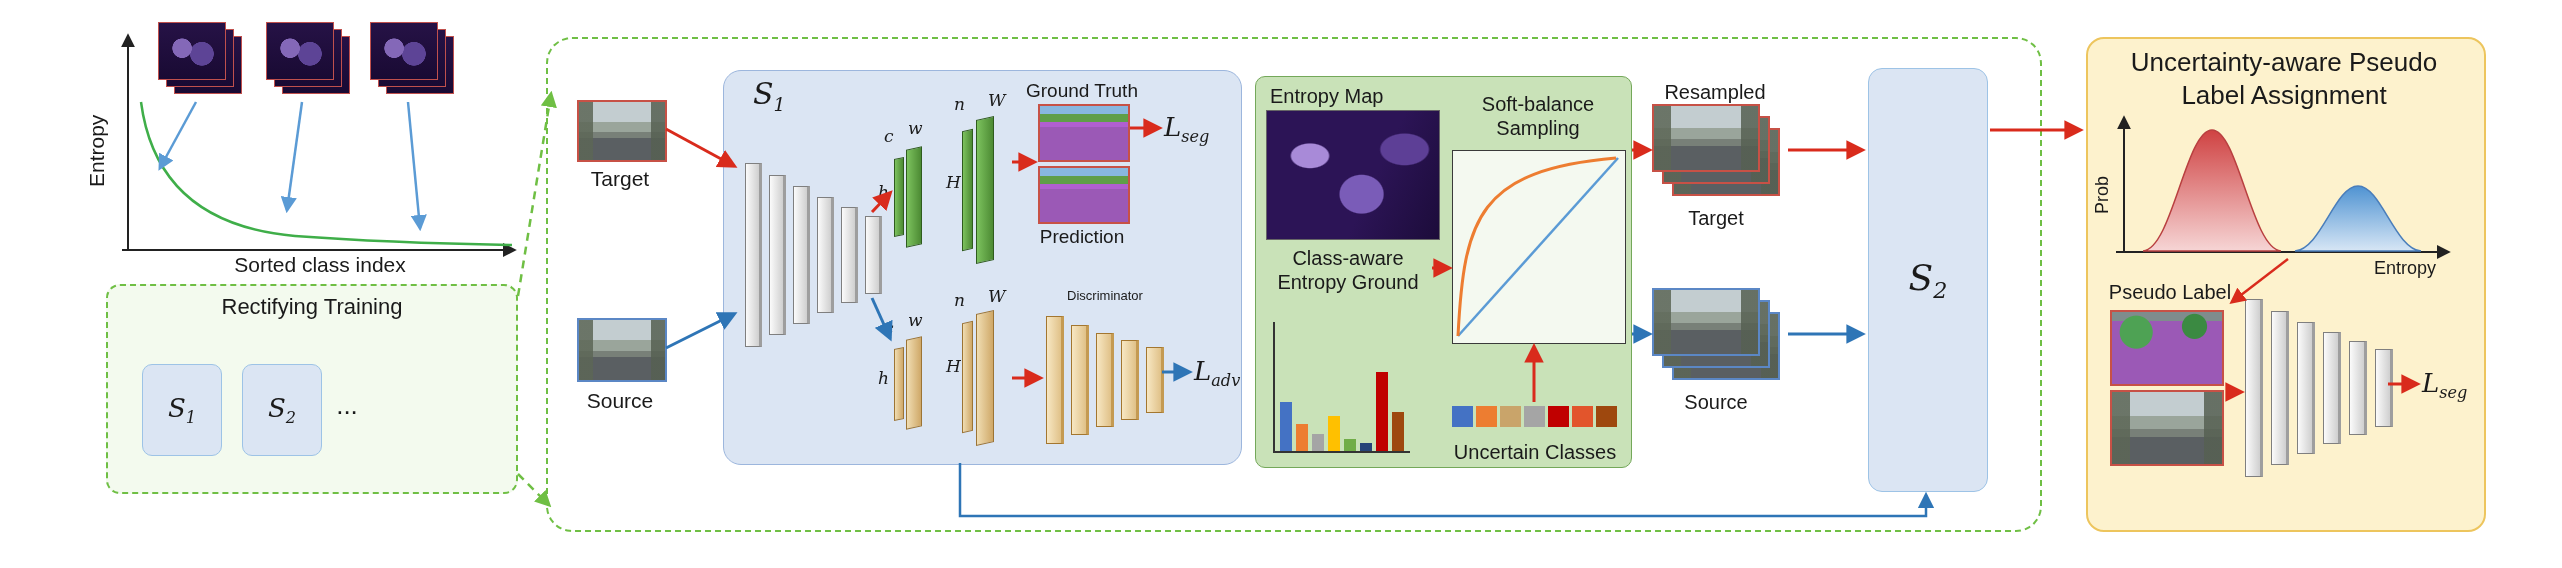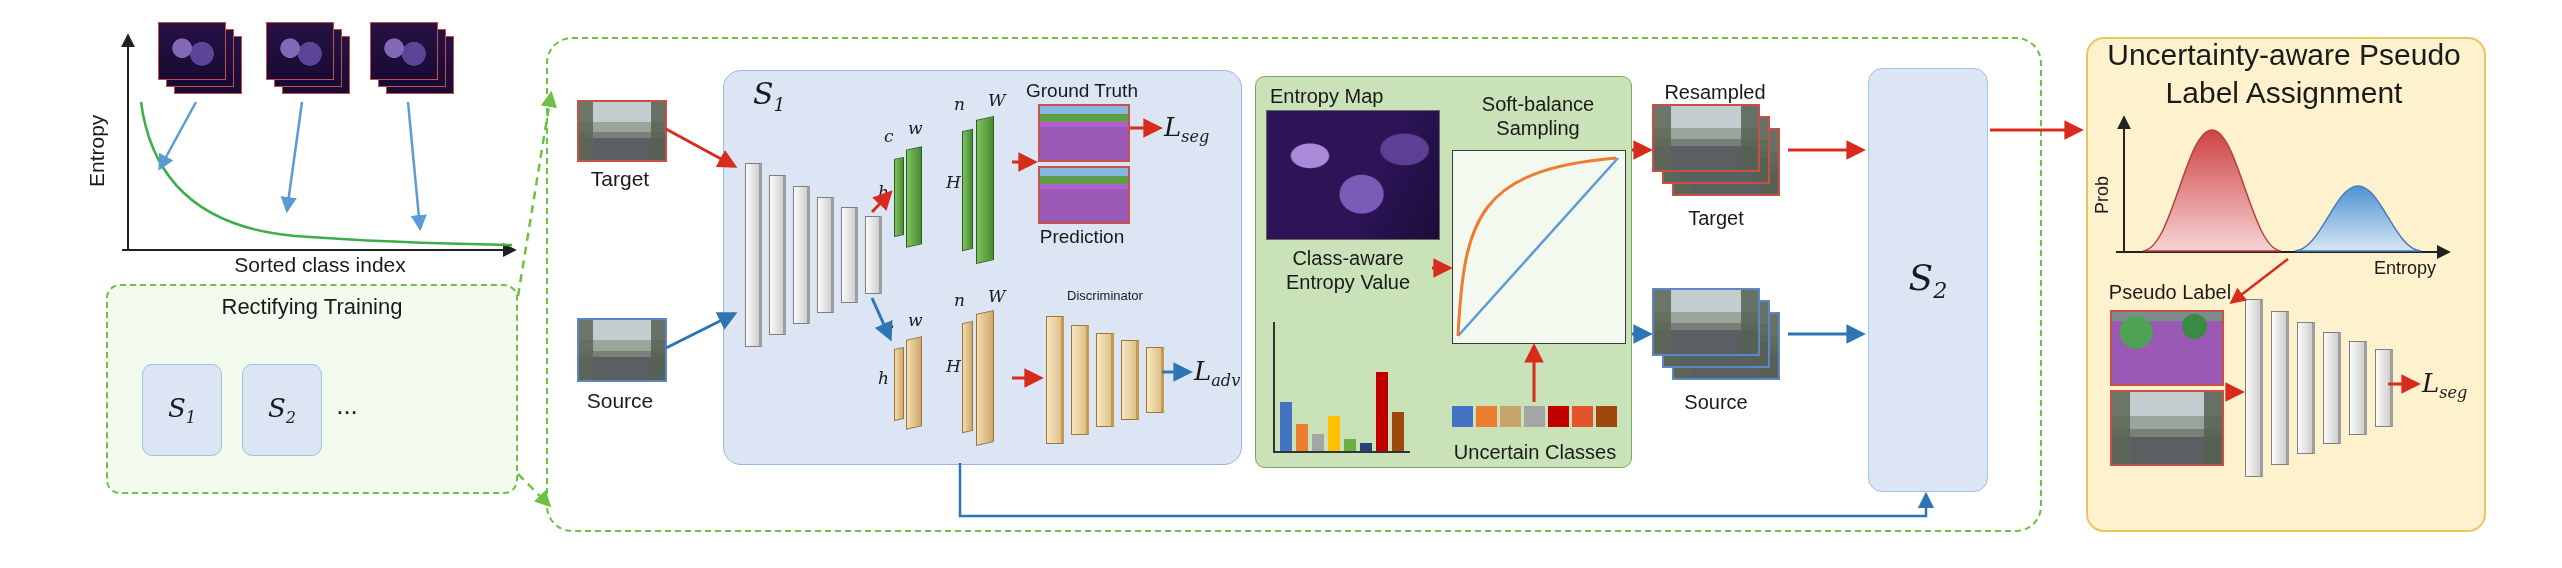--- a/index.html
+++ b/index.html
@@ -153,21 +153,21 @@
     <div class="dbar" style="height:78px"></div>
     <div class="dbar" style="height:64px"></div>
   </div>
   <div class="t math" style="left:1194px;top:356px;font-size:26px">
     <span>L</span><sub>adv</sub>
   </div>
 
   <div class="greenpanel" style="left:1255px;top:76px;width:375px;height:390px"></div>
   <div class="t" style="left:1270px;top:84px;font-size:20px">Entropy Map</div>
   <div class="img emap" style="left:1266px;top:110px;width:172px;height:128px"></div>
-  <div class="t c" style="left:1274px;top:246px;width:148px;font-size:20px">Class-aware Entropy Value</div>
+  <div class="t c" style="left:1274px;top:246px;width:148px;font-size:20px">Class-aware Entropy Ground</div>
   <div class="t c" style="left:1452px;top:92px;width:172px;font-size:20px">Soft-balance Sampling</div>
   <div class="sampplot" style="left:1452px;top:150px;width:172px;height:192px"></div>
   <div class="barwrap" style="left:1280px;top:334px;height:118px">
       <div class="bar" style="height: 50px; background: rgb(68, 114, 196);"></div>
       <div class="bar" style="height: 28px; background: rgb(237, 125, 49);"></div>
       <div class="bar" style="height: 18px; background: rgb(165, 165, 165);"></div>
       <div class="bar" style="height: 36px; background: rgb(255, 192, 0);"></div>
       <div class="bar" style="height: 13px; background: rgb(112, 173, 71);"></div>
       <div class="bar" style="height: 9px; background: rgb(38, 68, 120);"></div>
       <div class="bar" style="height: 80px; background: rgb(192, 0, 0);"></div>
@@ -196,21 +196,21 @@
     <div class="rimg street b-blue" style="left:10px;top:12px"></div>
     <div class="rimg street b-blue" style="left:0;top:0"></div>
   </div>
   <div class="t c" style="left:1668px;top:390px;width:96px;font-size:20px">Source</div>
 
   <div class="mbox math" style="left:1868px;top:68px;width:118px;height:422px;font-size:36px;border-radius:14px">
     <span><span>S</span><sub>2</sub></span>
   </div>
 
   <div class="yellowpanel" style="left:2086px;top:37px;width:396px;height:491px"></div>
-  <div class="t c" style="left:2100px;top:36px;width:368px;font-size:30px;line-height:1.25">Uncertainty-aware Pseudo Label Assignment</div>
+  <div class="t c" style="left:2100px;top:46px;width:368px;font-size:26px;line-height:1.25">Uncertainty-aware Pseudo Label Assignment</div>
   <div class="t vtext" style="left:2092px;top:140px;height:110px;font-size:18px">Prob</div>
   <div class="t c" style="left:2355px;top:258px;width:100px;font-size:18px">Entropy</div>
   <div class="t c" style="left:2108px;top:280px;width:124px;font-size:20px">Pseudo Label</div>
   <div class="img pseg b-red" style="left:2110px;top:310px;width:110px;height:72px"></div>
   <div class="img street b-red" style="left:2110px;top:390px;width:110px;height:72px"></div>
   <div class="stack" style="left:2245px;top:298px;height:180px;gap:8px">
     <div class="cnnbar" style="height:176px;width:14px"></div>
     <div class="cnnbar" style="height:152px;width:14px"></div>
     <div class="cnnbar" style="height:130px;width:14px"></div>
     <div class="cnnbar" style="height:110px;width:14px"></div>

